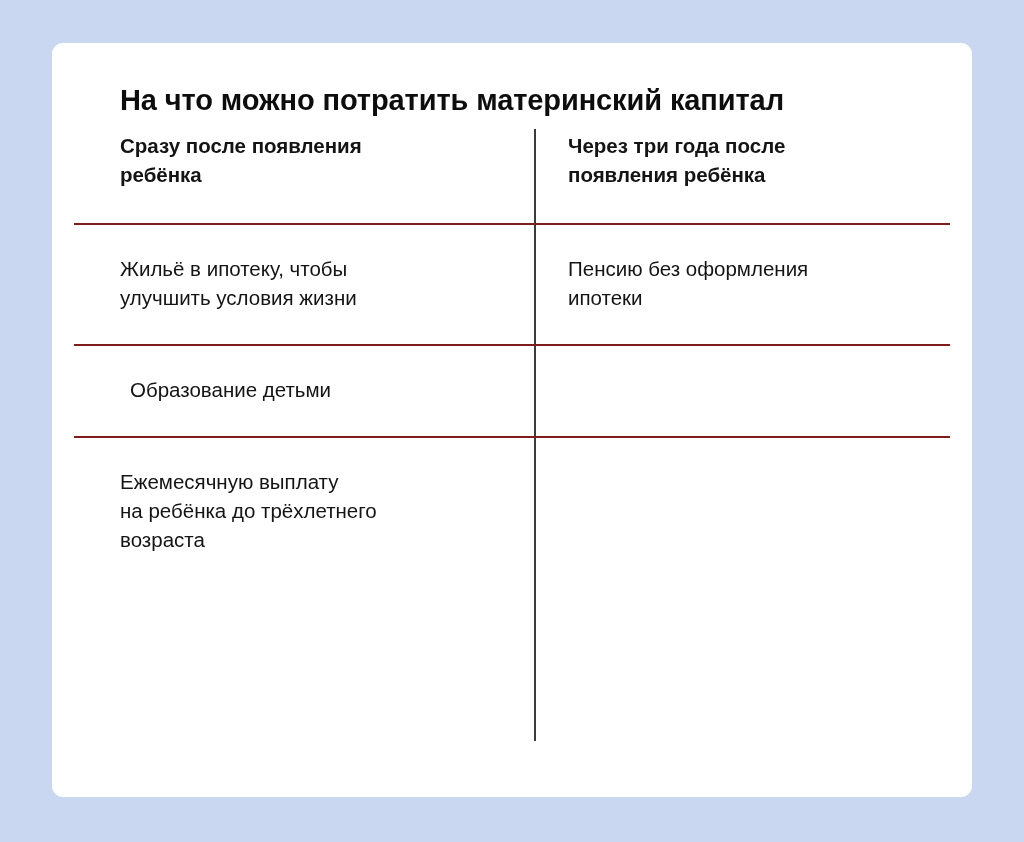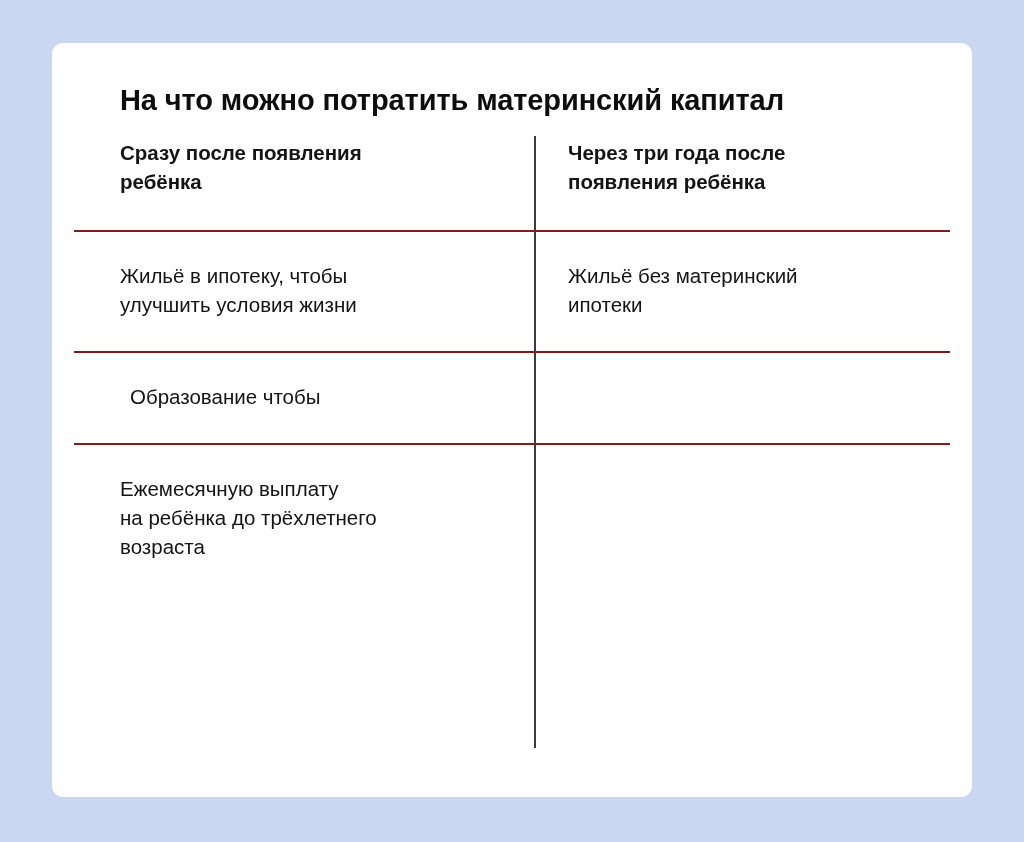--- a/index.html
+++ b/index.html
@@ -45,21 +45,21 @@
     line-height: 34px;
     color: #0d0d0d;
     letter-spacing: -0.1px;
     white-space: nowrap;
   }
 
   
   .table {
     position: absolute;
     left: 22px;
-    top: 83px;
+    top: 76px;
     width: 876px;
   }
 
   .row {
     position: relative;
     display: flex;
     align-items: flex-start;
     box-sizing: border-box;
   }
 
@@ -142,28 +142,28 @@
 появления ребёнка</span>
         </div>
       </div>
 
       <div class="row row-body">
         <div class="cell cell-left">
           <span class="cell-text">Жильё в ипотеку, чтобы
 улучшить условия жизни</span>
         </div>
         <div class="cell cell-right">
-          <span class="cell-text">Жильё без материнский
+          <span class="cell-text">Пенсию без оформления
 ипотеки</span>
         </div>
       </div>
 
       <div class="row row-body">
         <div class="cell cell-right">
-          <span class="cell-text">Образование чтобы</span>
+          <span class="cell-text">Образование детьми</span>
         </div>
       </div>
 
       <div class="row row-body">
         <div class="cell cell-left">
           <span class="cell-text">Ежемесячную выплату
 на ребёнка до трёхлетнего
 возраста</span>
         </div>
       </div>

